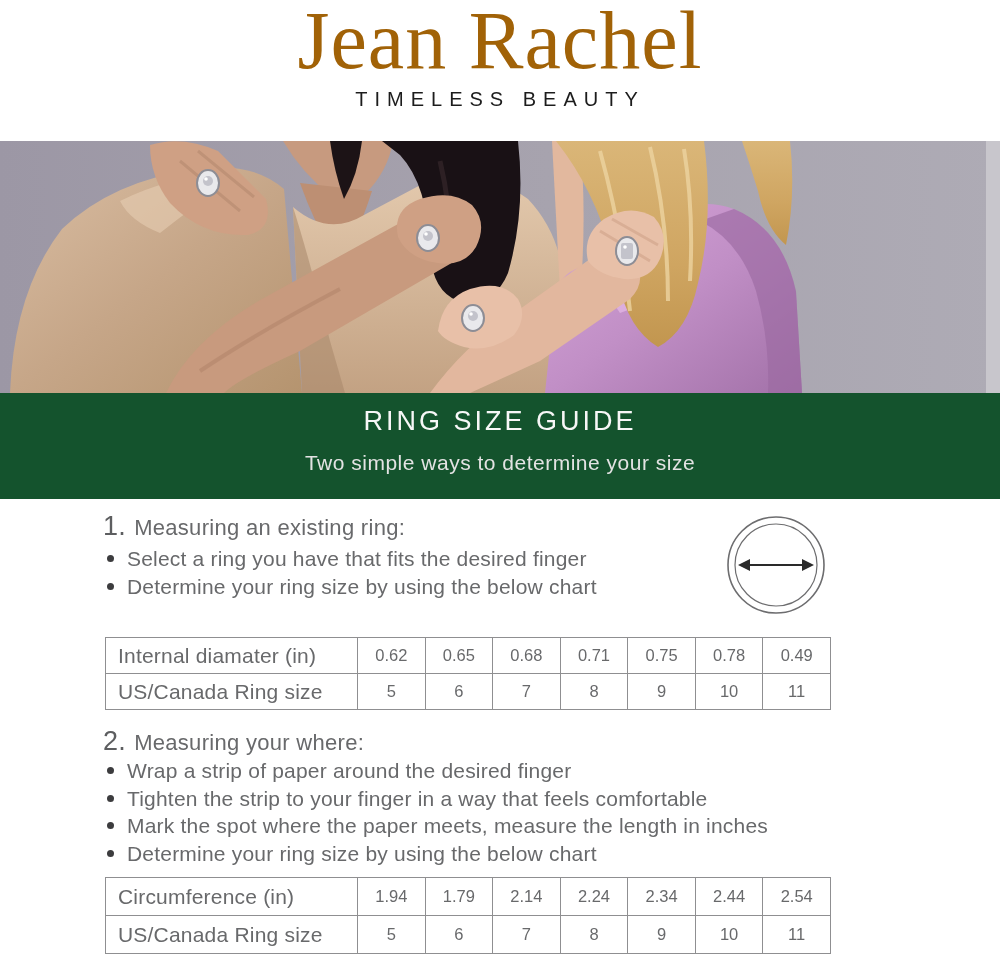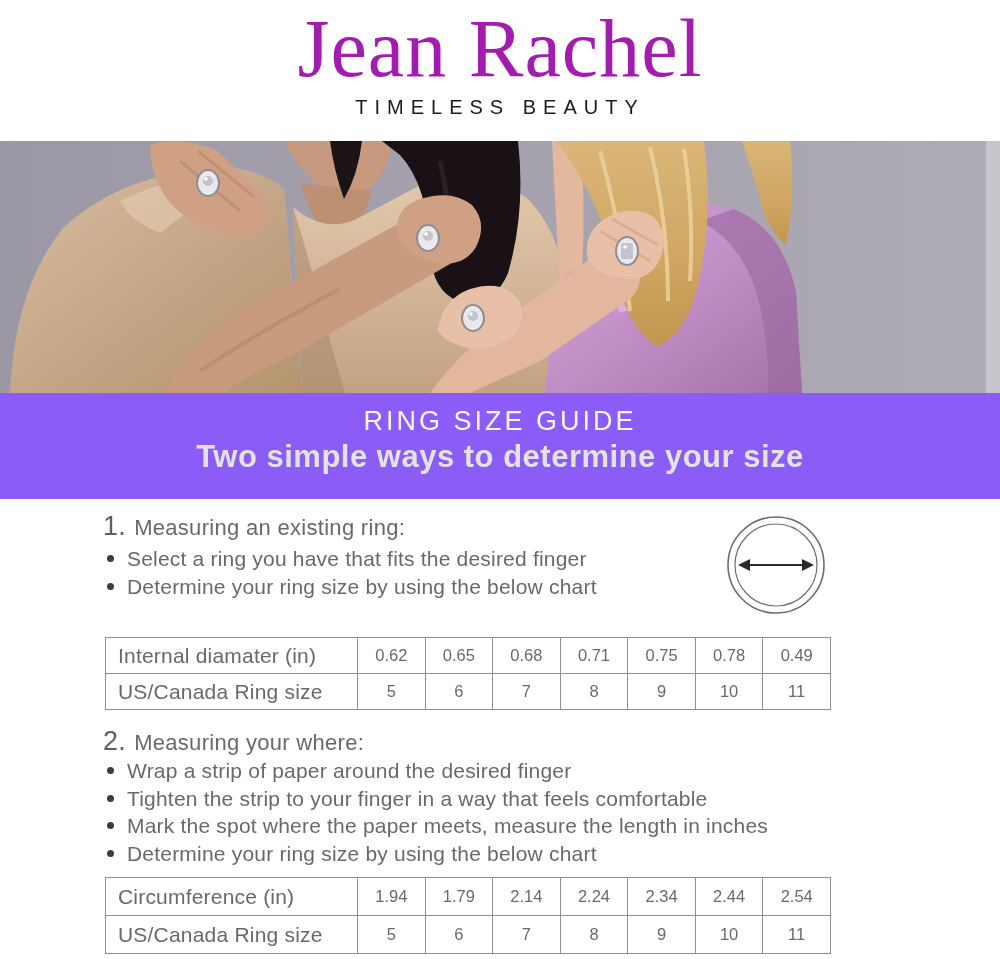--- a/index.html
+++ b/index.html
@@ -9,43 +9,43 @@
     background: #ffffff;
     font-family: "Liberation Sans", sans-serif;
     position: relative;
     overflow: hidden;
   }
   
   .logo-wrap { position: absolute; top: 0; left: 0; width: 1000px; height: 140px; text-align: center; }
   .logo {
     font-family: "Liberation Serif", serif;
     font-size: 82px; line-height: 1.0;
-    color: #a21caf; letter-spacing: 1px;
-    padding-top: 8px; font-weight: 500;
+    color: #a16207; letter-spacing: 1px;
+    font-weight: 500;
   }
   .tagline {
     margin-top: 6px;
     font-size: 20px; letter-spacing: 7px;
     color: #1c1c1c; font-weight: 500;
   }
   
   .hero { position: absolute; top: 141px; left: 0; width: 1000px; height: 252px; }
   .hero svg { display: block; }
   
   .banner {
     position: absolute; top: 393px; left: 0; width: 1000px; height: 106px;
-    background: #8b5cf6; color: #fff; text-align: center;
+    background: #14532d; color: #fff; text-align: center;
   }
   .banner-title {
     padding-top: 13px;
     font-size: 27px; letter-spacing: 3px; color: #f7f7f7; font-weight: 400;
   }
   .banner-subtitle {
-    margin-top: 2px;
-    font-size: 31px; color: #e3e3e3; font-weight: 700; letter-spacing: 0.5px;
+    margin-top: 14px;
+    font-size: 21px; color: #e3e3e3; font-weight: 400; letter-spacing: 0.5px;
   }
   
   .sec-heading {
     position: absolute; left: 103px;
     color: #68696b; font-size: 22px; letter-spacing: 0.3px;
   }
   .sec-heading .num { font-size: 27px; color: #5d5e60; margin-right: 8px; }
   .bullets {
     position: absolute; left: 107px; list-style: none;
     color: #68696b; font-size: 21px; letter-spacing: 0.2px;

